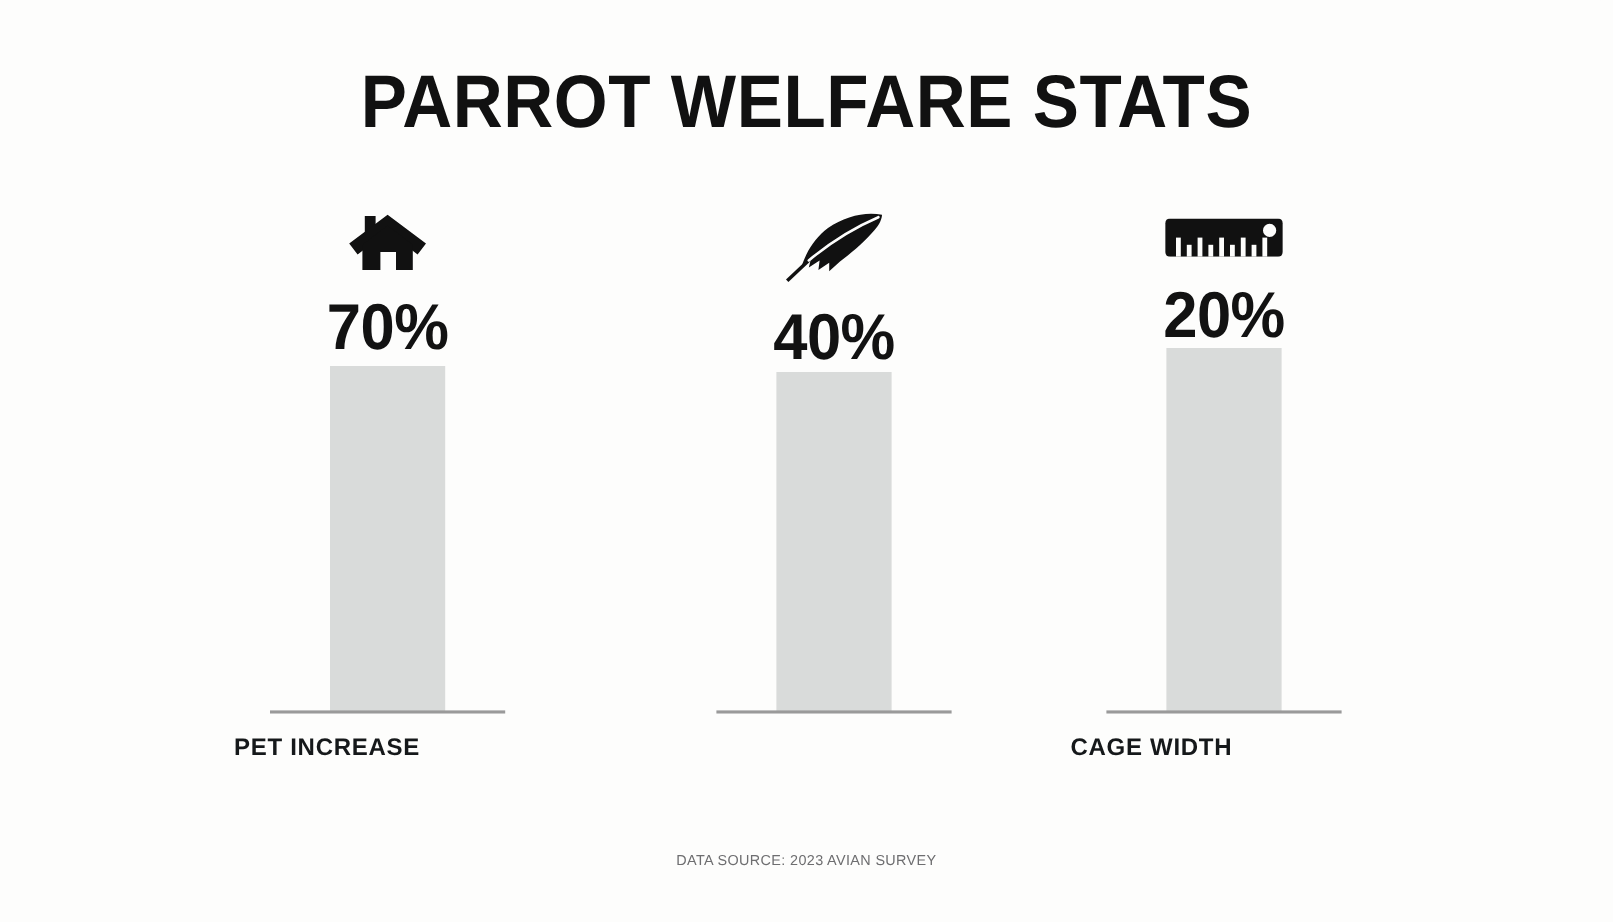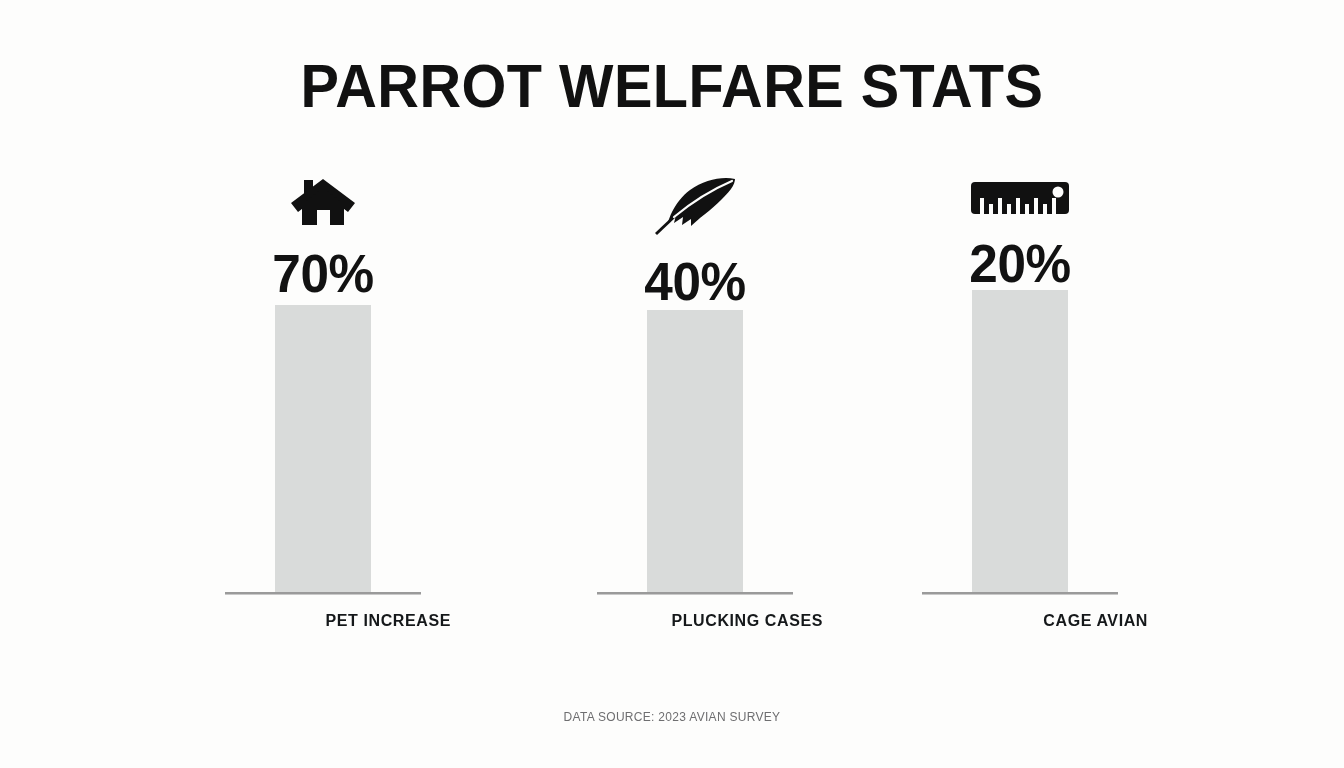--- a/index.html
+++ b/index.html
@@ -114,24 +114,24 @@
     background: linear-gradient(to bottom, #9a9a9a 0 2px, #c9c9c9 2px 3px);
     z-index: 2;
   }
 
   
   .cat-label {
     position: absolute;
     top: 612px;
     left: -30px;
     width: 256px;
-    text-align: right;
+    text-align: left;
     font-family: "Liberation Sans", sans-serif;
     font-weight: 700;
-    font-size: 16px;
+    font-size: 20px;
     letter-spacing: 0.6px;
     color: #15181a;
     white-space: nowrap;
   }
 
   
   .footer-note {
     position: absolute;
     top: 710px;
     left: 0;
@@ -176,21 +176,20 @@
                      L24 39 L22 47 L31 41 L30 49 L39 43 L39 50 L48 42
                      C60 33 72 22 79 13 C82 9 83 5 83 3 Z"></path>
             <path d="M3 57 L22 39 L24 41 L5 59 Z"></path>
           </g>
           <path d="M22 41 C34 31 52 17 80 5" stroke="#fdfdfc" stroke-width="2.2" fill="none" stroke-linecap="round"></path>
         </svg>
       </div>
       <div class="value">40%</div>
       <div class="bar"></div>
       <div class="baseline"></div>
-      <div class="cat-label">PLUCKING CASES</div>
     </div>
 
     <div class="col col-2">
       <div class="icon-wrap">
         <svg width="98" height="32" viewBox="0 0 98 32" aria-hidden="true">
           <rect x="0" y="0" width="98" height="32" rx="4" fill="#111111"></rect>
           <g fill="#fdfdfc">
             <rect x="9" y="16" width="4" height="16"></rect>
             <rect x="18" y="22" width="4" height="10"></rect>
             <rect x="27" y="16" width="4" height="16"></rect>
@@ -200,20 +199,20 @@
             <rect x="63" y="16" width="4" height="16"></rect>
             <rect x="72" y="22" width="4" height="10"></rect>
             <rect x="81" y="16" width="4" height="16"></rect>
           </g>
           <circle cx="87" cy="10" r="5.5" fill="#fdfdfc"></circle>
         </svg>
       </div>
       <div class="value">20%</div>
       <div class="bar"></div>
       <div class="baseline"></div>
-      <div class="cat-label">CAGE AVIAN</div>
+      <div class="cat-label">CAGE WIDTH</div>
     </div>
 
   </div>
 
   <div class="footer-note">DATA SOURCE: 2023 AVIAN SURVEY</div>
 
 </div>
 
 </body></html>

